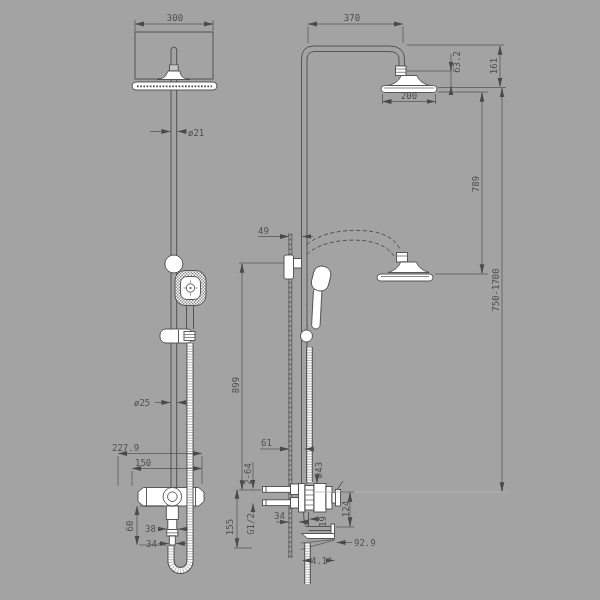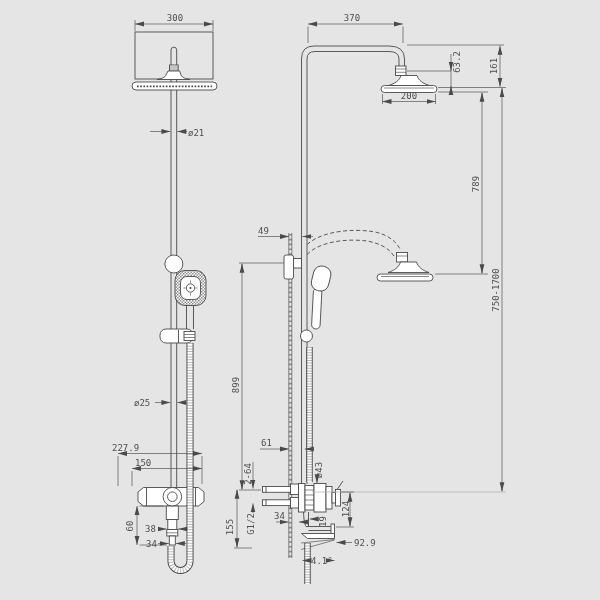--- a/index.html
+++ b/index.html
@@ -1,16 +1,16 @@
 <!DOCTYPE html>
 <html><head>
 <meta charset="utf-8">
 <style>
   html,body{margin:0;padding:0;background:#fff;}
-  .canvas{width:600px;height:600px;background:#e5e5e5;position:relative;overflow:hidden;}
+  .canvas{width:600px;height:600px;background:#a3a3a3;position:relative;overflow:hidden;}
   svg{display:block;}
   .ln{fill:none;stroke:#4a4a4a;stroke-width:0.9;}
   .lnw{fill:#ffffff;stroke:#4a4a4a;stroke-width:0.9;}
   .thin{fill:none;stroke:#4a4a4a;stroke-width:0.65;}
   .lt{fill:none;stroke:#b5b5b5;stroke-width:0.8;}
   .dash{fill:none;stroke:#4a4a4a;stroke-width:0.9;stroke-dasharray:4 2.5;}
   .dim{font-family:"DejaVu Sans Mono","Liberation Mono",monospace;font-size:9px;fill:#4f4f4f;}
   .braid-core{fill:none;stroke:#4a4a4a;stroke-width:7;}
   .braid-in{fill:none;stroke:#ffffff;stroke-width:5.2;}
   .braid-tex{fill:none;stroke:#4a4a4a;stroke-width:6.6;stroke-dasharray:1 1.7;opacity:.38;}

